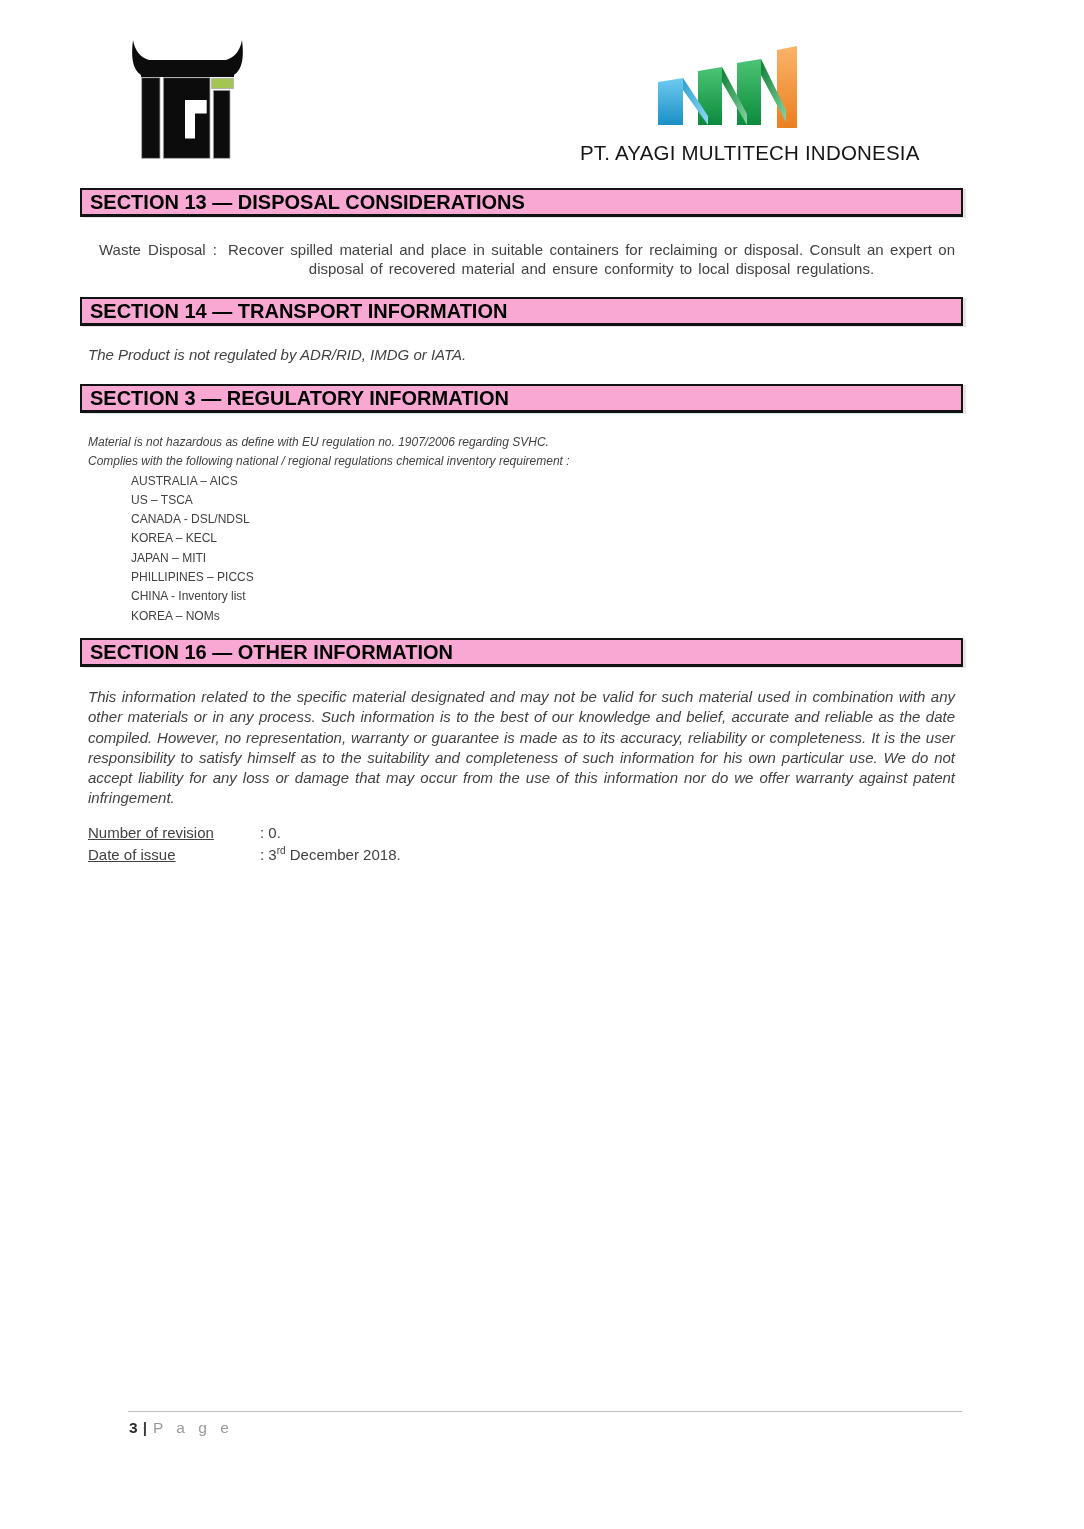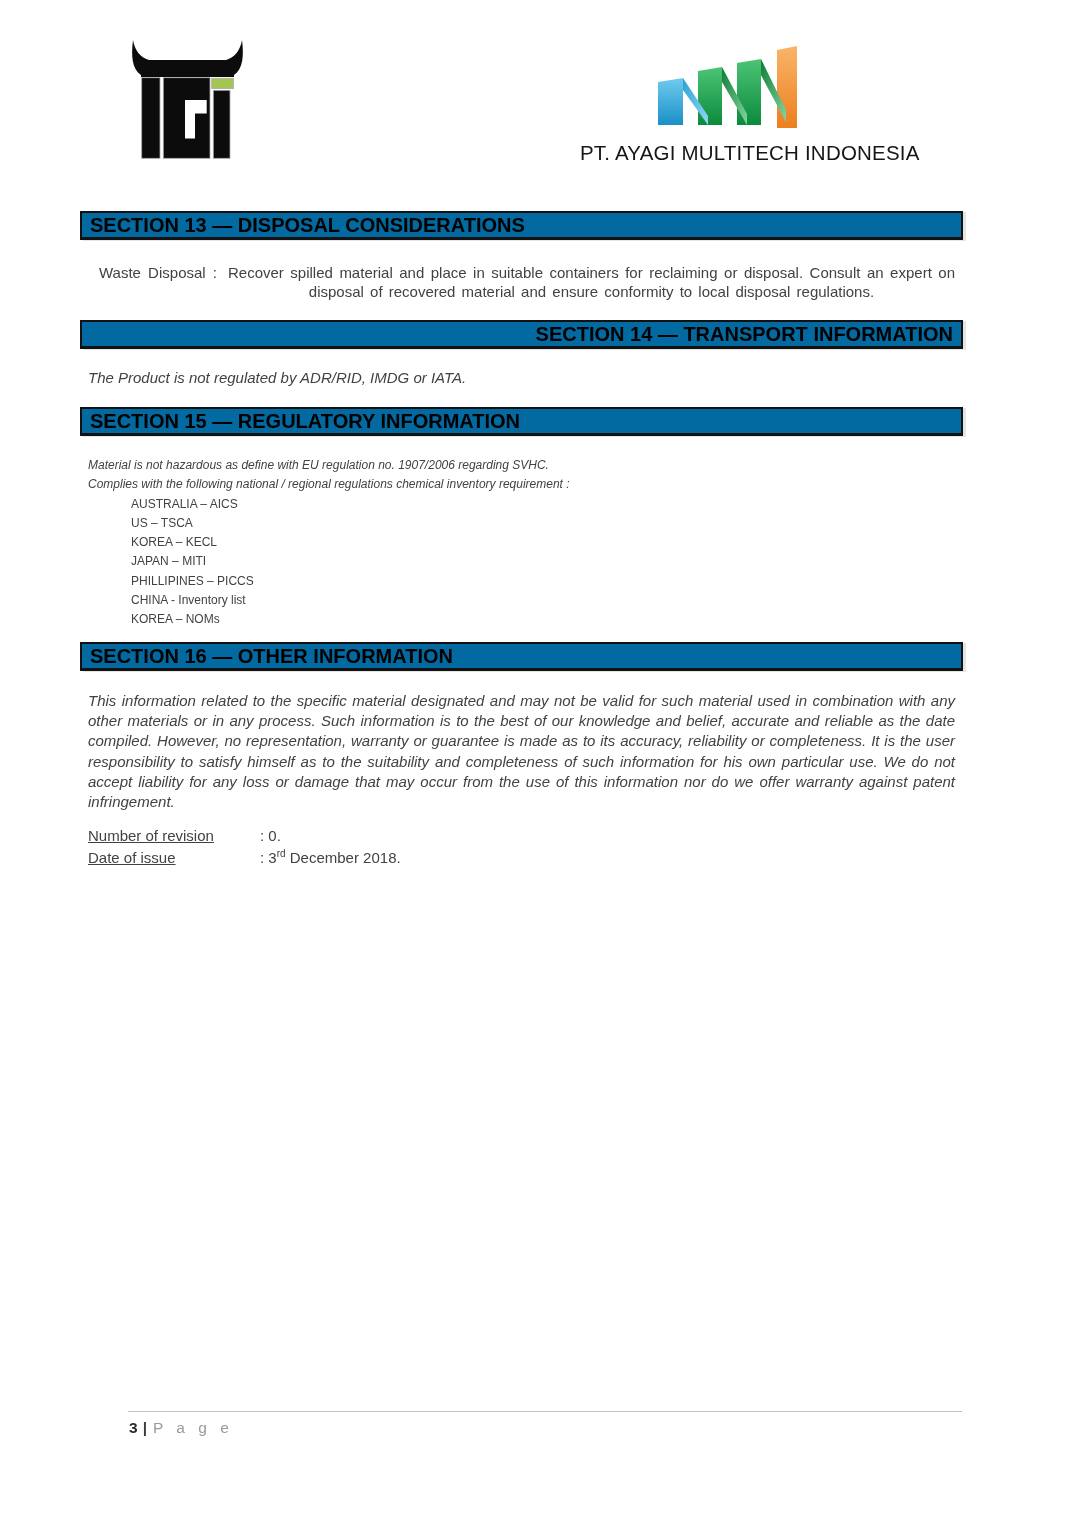--- a/index.html
+++ b/index.html
@@ -7,49 +7,49 @@
     position:relative;
     width:1084px; height:1529px;
     background:#ffffff;
     font-family:"Liberation Sans", sans-serif;
     color:#424242;
     overflow:hidden;
   }
   p { margin:0;font-style:italic; }
 
   
-  .header { position:relative; height:211px; }
+  .header { position:relative; height:188px; }
   .tgi-logo { position:absolute; left:130px; top:40px; }
   .ayagi-logo { position:absolute; left:650px; top:42px; }
   .brand-name {
     position:absolute; left:580px; top:141px; width:330px;
     font-size:20.5px; color:#161616; letter-spacing:0.2px;
     white-space:nowrap; font-weight:500;
   }
 
   
   .main { width:883px; margin-left:80px; }
   .section-bar {
     box-sizing:border-box;
-    background:#0369a1;
+    background:#f9a8d4;
     border:2px solid #121212;
     border-bottom-width:3px;
     box-shadow:3px 1px 0 rgba(0,0,0,0.10);
     padding:2px 8px;
     font-size:20px; font-weight:bold; color:#000;
     line-height:20px; height:29px;
     white-space:nowrap;
   }
   .body-indent { margin-left:8px; margin-right:8px; }
 
   .waste-row { display:flex; margin-top:23px; font-size:15px; line-height:19px; }
   .waste-label { flex:0 0 140px; white-space:nowrap; word-spacing:3px;text-align:center; }
   .waste-text { flex:1; text-align:justify; text-align-last:center; word-spacing:2px; }
 
-  .bar-14 { margin-top:19px;text-align:right; }
+  .bar-14 { margin-top:19px; }
   .transport-text { margin-top:19px; font-size:15px; line-height:19px; }
 
   .bar-15 { margin-top:20px; }
   .reg-block { margin-top:20px; font-size:12px; line-height:19.3px; }
   .reg-list { margin:0; padding:0 0 0 43px; list-style:none; }
 
   .bar-16 { margin-top:12px; }
   .other-text { margin-top:20px; font-size:15px; line-height:20.3px; text-align:justify; }
 
   .rev-block { margin-top:13px; }
@@ -133,28 +133,29 @@
       <div class="waste-label">Waste Disposal :</div>
       <div class="waste-text">Recover spilled material and place in suitable containers for reclaiming or disposal. Consult an expert on disposal of recovered material and ensure conformity to local disposal regulations.</div>
     </div>
 
     <div class="section-bar bar-14">
       <span>SECTION 14 — TRANSPORT INFORMATION</span>
     </div>
     <p class="transport-text body-indent">The Product is not regulated by ADR/RID, IMDG or IATA.</p>
 
     <div class="section-bar bar-15">
-      <span>SECTION 15 — REGULATORY INFORMATION</span>
+      <span>SECTION 3 — REGULATORY INFORMATION</span>
     </div>
     <div class="reg-block body-indent">
       <p>Material is not hazardous as define with EU regulation no. 1907/2006 regarding SVHC.</p>
       <p>Complies with the following national / regional regulations chemical inventory requirement :</p>
       <ul class="reg-list">
         <li>AUSTRALIA – AICS</li>
         <li>US – TSCA</li>
+        <li>CANADA - DSL/NDSL</li>
         <li>KOREA – KECL</li>
         <li>JAPAN – MITI</li>
         <li>PHILLIPINES – PICCS</li>
         <li>CHINA - Inventory list</li>
         <li>KOREA – NOMs</li>
       </ul>
     </div>
 
     <div class="section-bar bar-16">
       <span>SECTION 16 — OTHER INFORMATION</span>

